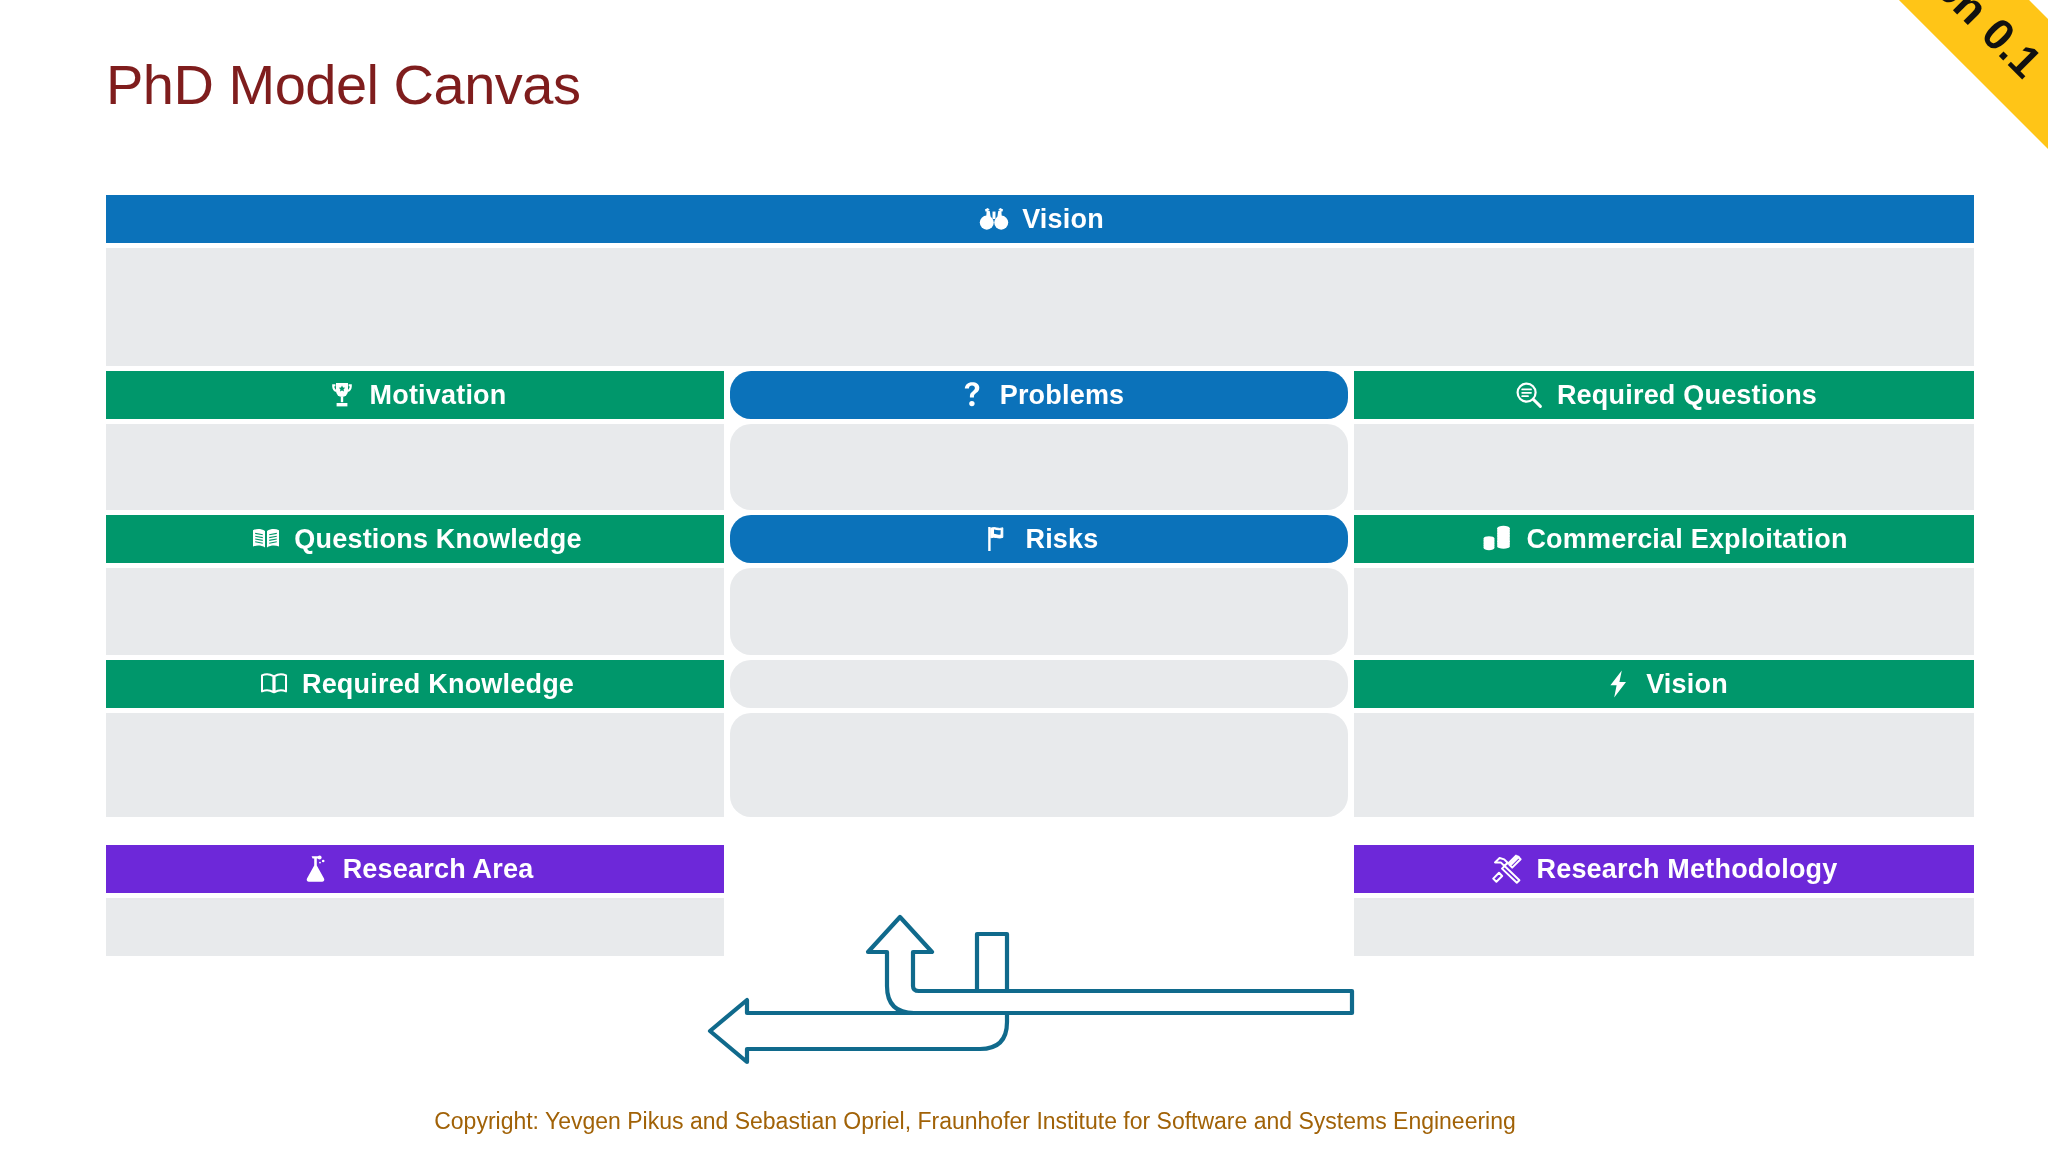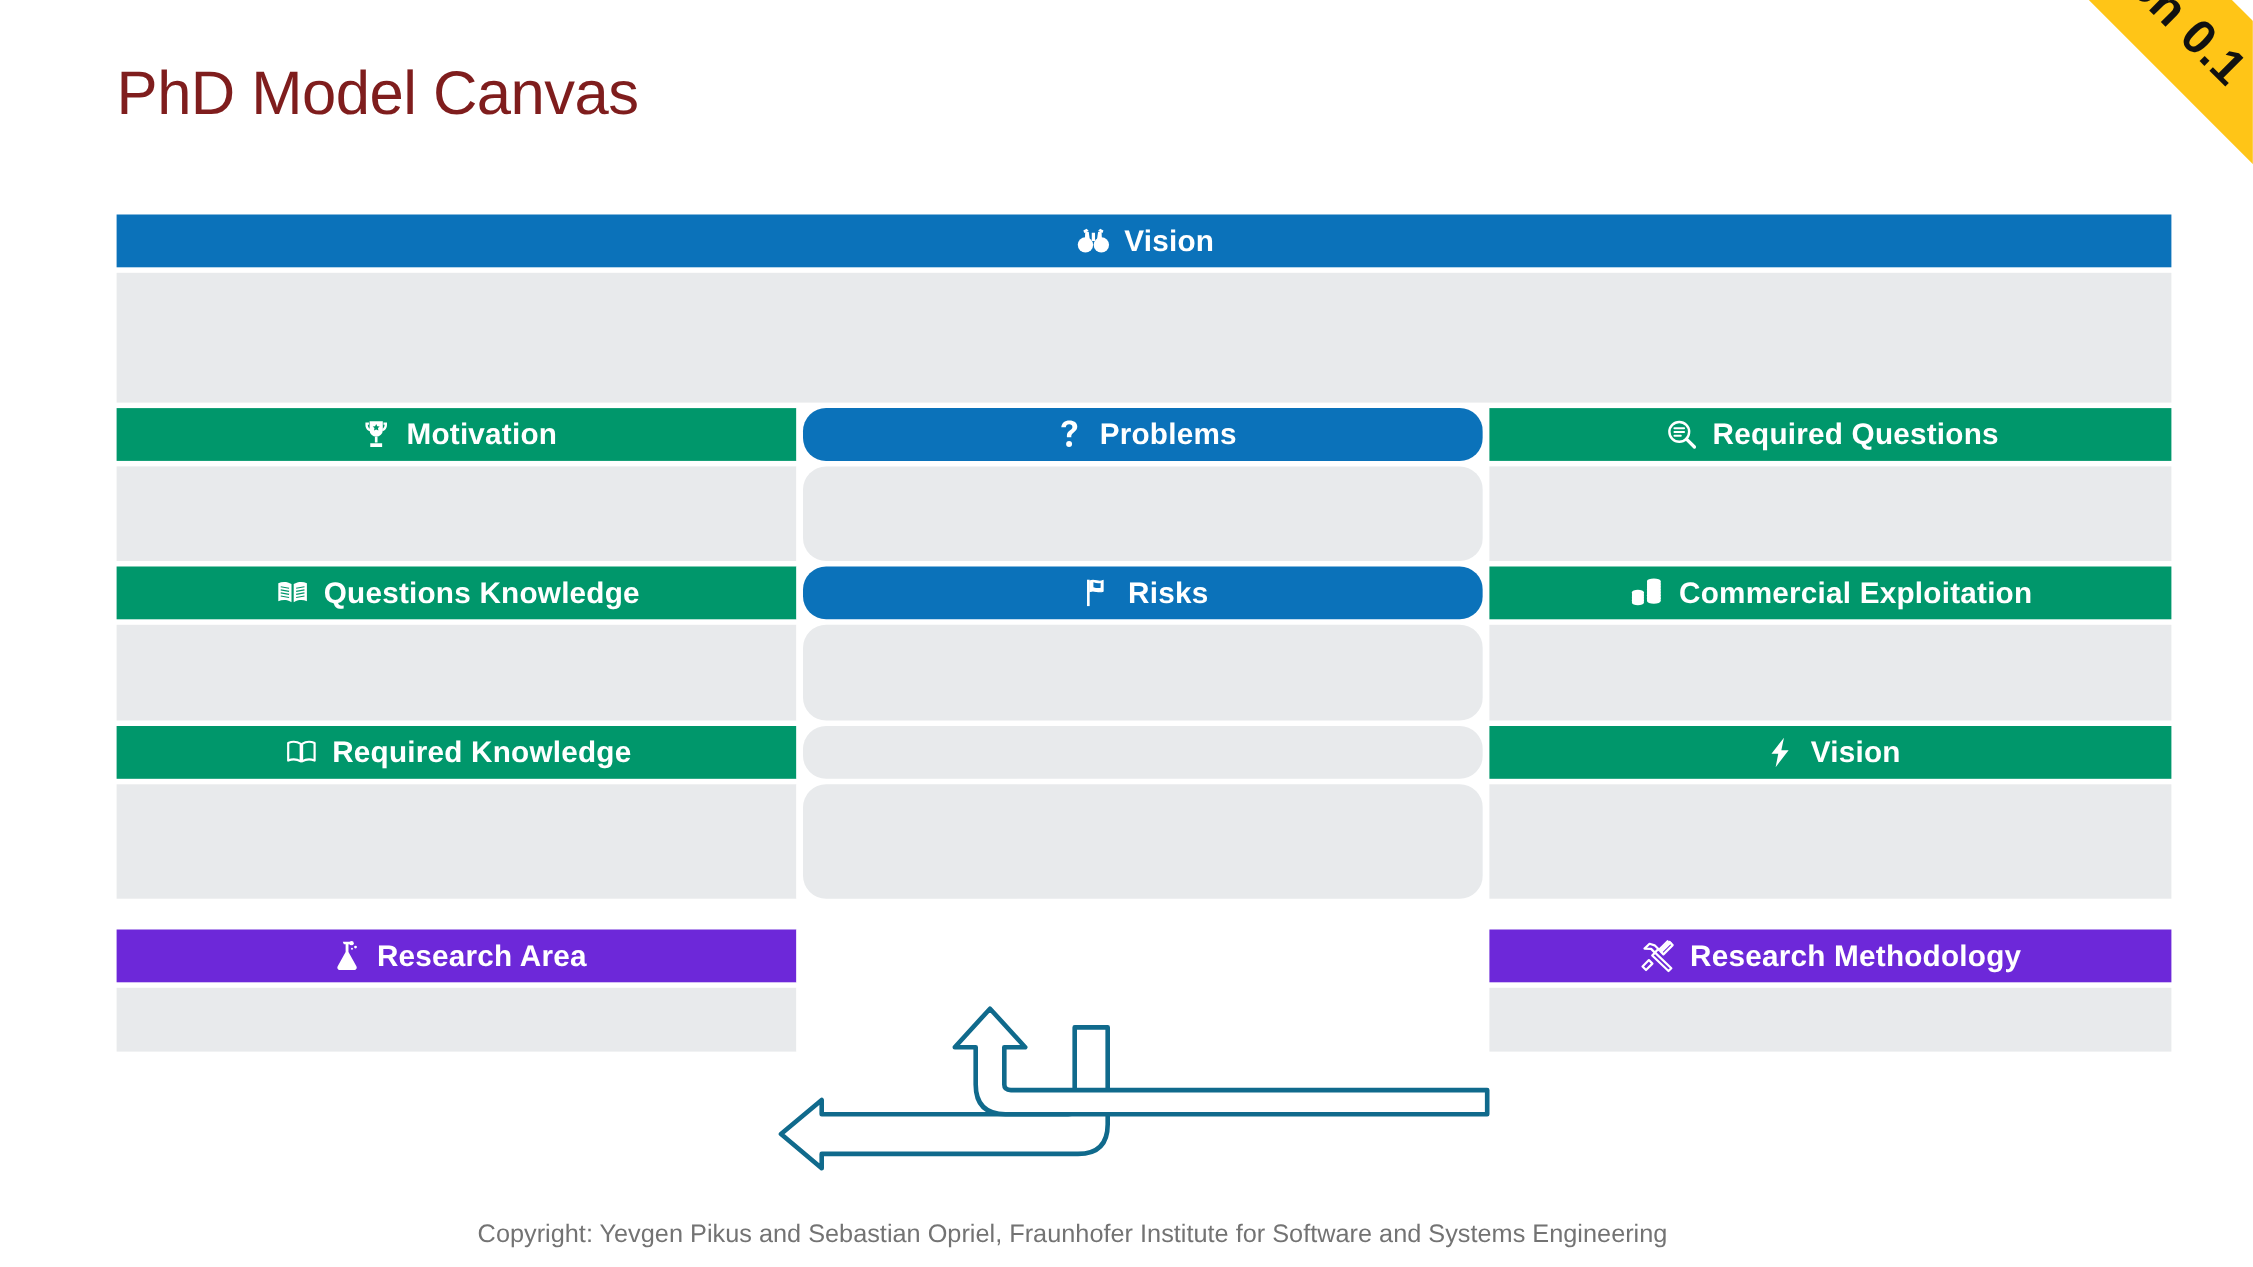--- a/index.html
+++ b/index.html
@@ -103,21 +103,21 @@
   }
 
   
   .footer{
     position:absolute;
     left:0; right:0;
     top:1108px;
     text-align:center;
     padding-right:98px;
     font-size:23px;
-    color:#737373;
+    color:#a16207;
     white-space:nowrap;
   }
 </style>
 </head>
 <body>
 
 <div class="page-title">PhD Model Canvas</div>
 
 <div class="ribbon">
   <span class="ribbon-text">Version 0.1</span>

